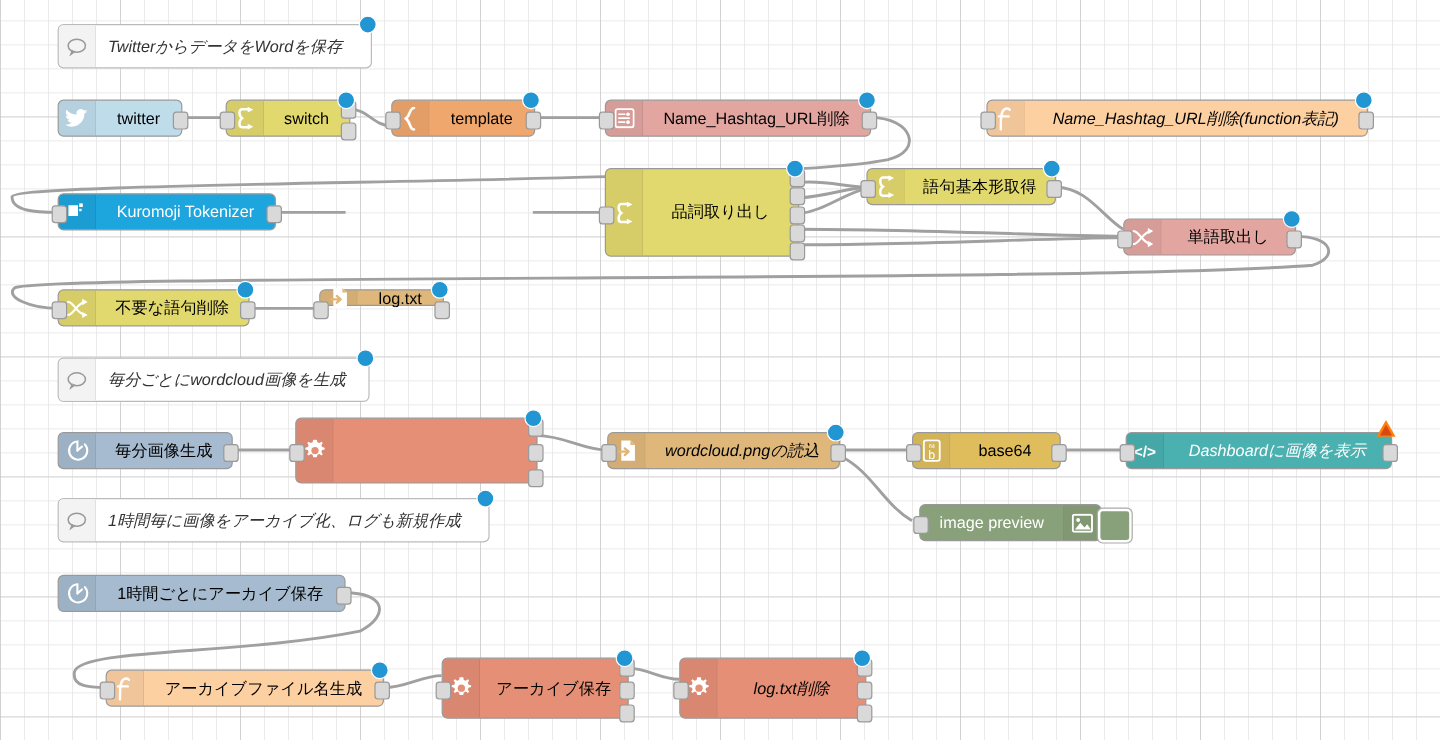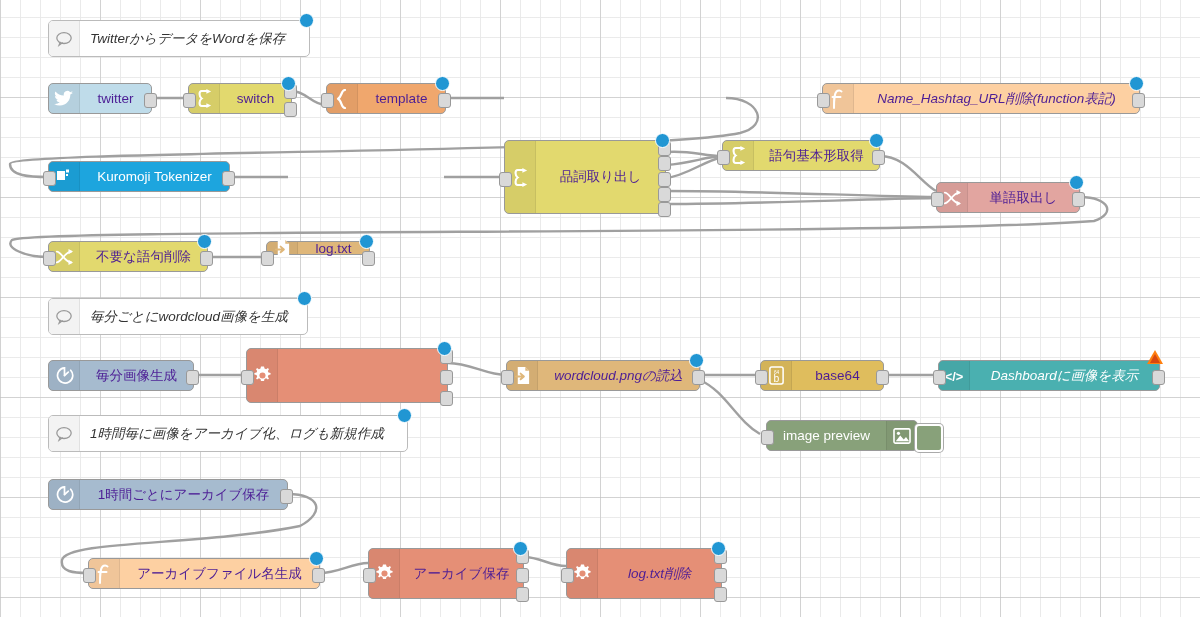--- a/index.html
+++ b/index.html
@@ -18,21 +18,21 @@
       linear-gradient(to right, rgba(232,232,232,.9) 1px, transparent 1px),
       linear-gradient(to bottom, rgba(232,232,232,.9) 1px, transparent 1px);
     background-size:100px 100px,100px 100px,20px 20px,20px 20px;
     background-position:0 -3px,0 -3px,0 -3px,0 -3px;
   }
   #wires{position:absolute;left:0;top:0;width:1200px;height:617px;pointer-events:none;}
   .node{
     position:absolute;box-sizing:border-box;
     border:1px solid #999;border-radius:5px;
     display:flex;align-items:center;
-    font-size:13.5px;color:#4c1d95;
+    font-size:13.5px;color:#000000;
     box-shadow:0 0 0 0 rgba(0,0,0,0);
   }
   .node .ico{
     width:30px;flex:0 0 30px;align-self:stretch;
     display:flex;align-items:center;justify-content:center;
     border-right:1px solid rgba(0,0,0,.07);
     background:rgba(0,0,0,.05);
     border-radius:4px 0 0 4px;
   }
   .node .ico.right{
@@ -153,20 +153,34 @@
       <span class="ico">
         <svg class="glyph" width="16" height="20" viewBox="0 0 16 20">
           <path d="M11 1 C7 1 8 8 4 9.8 C8 11.6 7 19 11 19" fill="none" stroke="#fff" stroke-width="2.2" stroke-linecap="round" stroke-linejoin="round"></path>
         </svg>
       </span>
       <span class="lbl center">template</span>
       <span class="port in" style="top: 9px;"></span>
       <span class="port out" style="top: 9px;"></span>
       <span class="dot"></span>
     </div>
+    <div class="node" style="left: 504px; top: 83px; width: 222px; height: 31px; background: rgb(226, 165, 160);">
+      <span class="ico">
+        <svg class="glyph" width="17" height="17" viewBox="0 0 18 18">
+          <rect x="1" y="1" width="16" height="16" rx="2" fill="none" stroke="#fff" stroke-width="1.6"></rect>
+          <path d="M4 5.5 H9 M4 9 H13 M4 12.5 H9" stroke="#fff" stroke-width="1.5" stroke-linecap="round"></path>
+          <circle cx="12" cy="5.5" r="1.6" fill="#fff"></circle>
+          <circle cx="12" cy="12.5" r="1.6" fill="#fff"></circle>
+        </svg>
+      </span>
+      <span class="lbl center">Name_Hashtag_URL削除</span>
+      <span class="port in" style="top: 9px;"></span>
+      <span class="port out" style="top: 9px;"></span>
+      <span class="dot"></span>
+    </div>
     <div class="node italic" style="left: 822px; top: 83px; width: 318px; height: 31px; background: rgb(253, 208, 162); text-align: right;">
       <span class="ico">
         <svg class="glyph" width="14" height="20" viewBox="0 0 14 20">
           <path d="M3 19 C3 10 3 5 5.5 2.5 C7 1 9.5 1.2 10.5 2.5" fill="none" stroke="#fff" stroke-width="2" stroke-linecap="round"></path>
           <path d="M1.5 8 H9.5" stroke="#fff" stroke-width="2" stroke-linecap="round"></path>
         </svg>
       </span>
       <span class="lbl center">Name_Hashtag_URL削除(function表記)</span>
       <span class="port in" style="top: 9px;"></span>
       <span class="port out" style="top: 9px;"></span>

